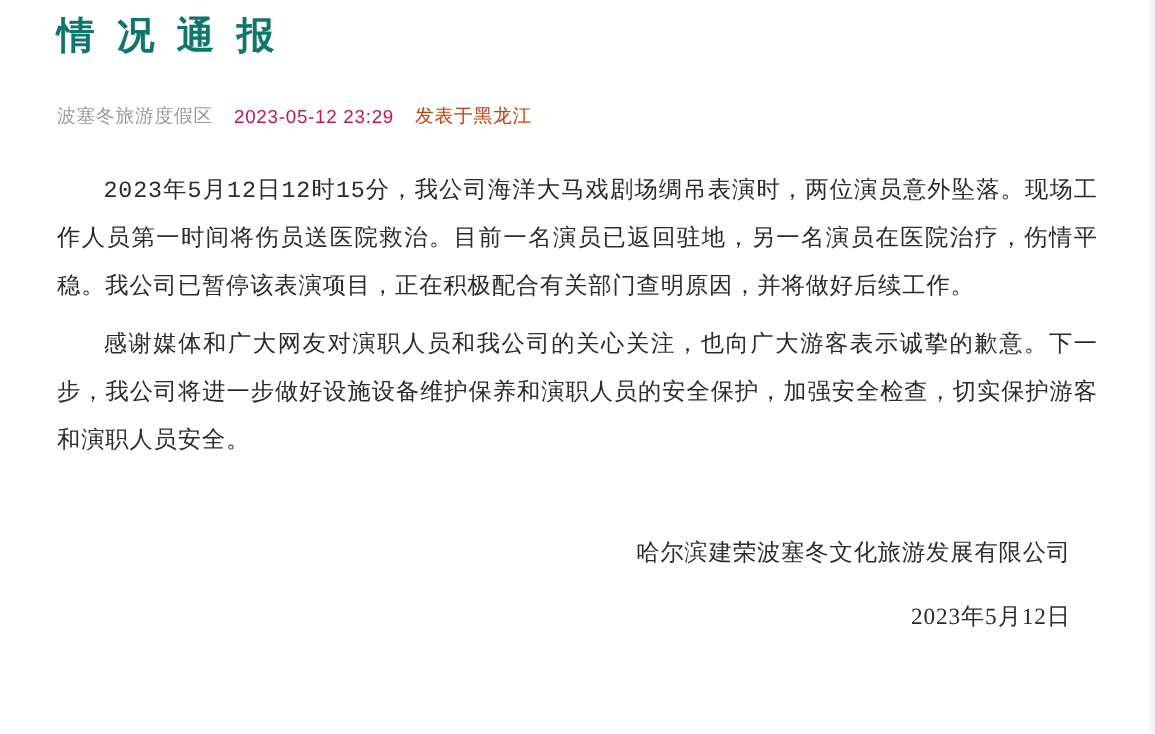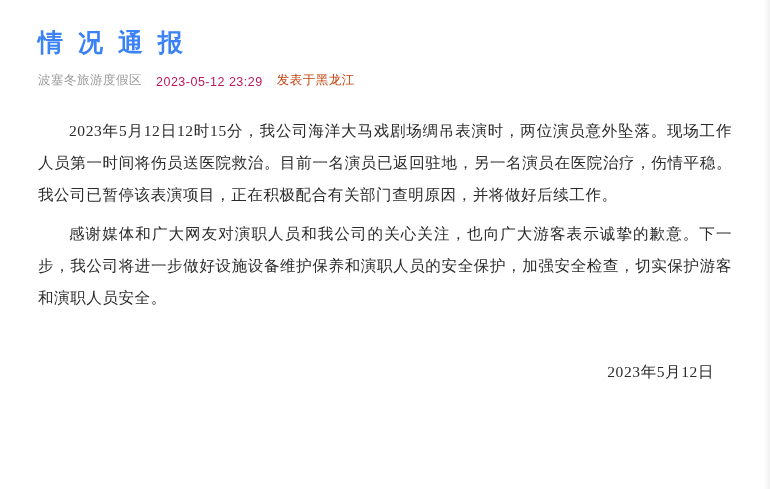--- a/index.html
+++ b/index.html
@@ -18,32 +18,32 @@
     width: 770px;
     height: 489px;
     background: #ffffff;
     box-sizing: border-box;
     padding: 0 38px;
   }
   .title {
     font-family: "Liberation Sans", "DejaVu Sans", sans-serif;
     font-size: 25px;
     font-weight: bold;
-    color: #3b82f6;
+    color: #0f766e;
     letter-spacing: 4px;
-    padding-top: 25px;
+    padding-top: 7px;
     line-height: 1.4;
   }
   .meta {
-    margin-top: 12px;
+    margin-top: 27px;
     font-family: "Liberation Sans", "DejaVu Sans", sans-serif;
     font-size: 12.5px;
     color: #9a9a9a;
     display: flex;
-    align-items: flex-end;
+    align-items: center;
     letter-spacing: 0.5px;
   }
   .meta .source {
     color: #9a9a9a;
   }
   .meta .date {
     margin-left: 14px;
     color: #be185d;
   }
   .meta .location {
@@ -54,20 +54,21 @@
     margin-top: 26px;
     font-size: 15.5px;
     color: #2b2b2b;
     line-height: 2.05;
     letter-spacing: 0.6px;
     text-align: justify;
   }
   .body p {
     margin: 0 0 8px 0;
     text-indent: 2em;
+    font-family: Liberation Mono, monospace;
   }
   .signature {
     margin-top: 42px;
     font-size: 15.5px;
     color: #2b2b2b;
     letter-spacing: 0.6px;
     text-align: right;
     line-height: 2.05;
     padding-right: 18px;
   }
@@ -101,17 +102,18 @@
     <span class="date">2023-05-12 23:29</span>
     <span class="location">发表于黑龙江</span>
   </div>
 
   <div class="body">
     <p>2023年5月12日12时15分，我公司海洋大马戏剧场绸吊表演时，两位演员意外坠落。现场工作人员第一时间将伤员送医院救治。目前一名演员已返回驻地，另一名演员在医院治疗，伤情平稳。我公司已暂停该表演项目，正在积极配合有关部门查明原因，并将做好后续工作。</p>
     <p>感谢媒体和广大网友对演职人员和我公司的关心关注，也向广大游客表示诚挚的歉意。下一步，我公司将进一步做好设施设备维护保养和演职人员的安全保护，加强安全检查，切实保护游客和演职人员安全。</p>
   </div>
 
   <div class="signature">
+    <span class="company">哈尔滨建荣波塞冬文化旅游发展有限公司</span>
     <span class="sigdate">2023年5月12日</span>
   </div>
 
   <div class="edge-shadow"></div>
 </div>
 
 </body></html>

